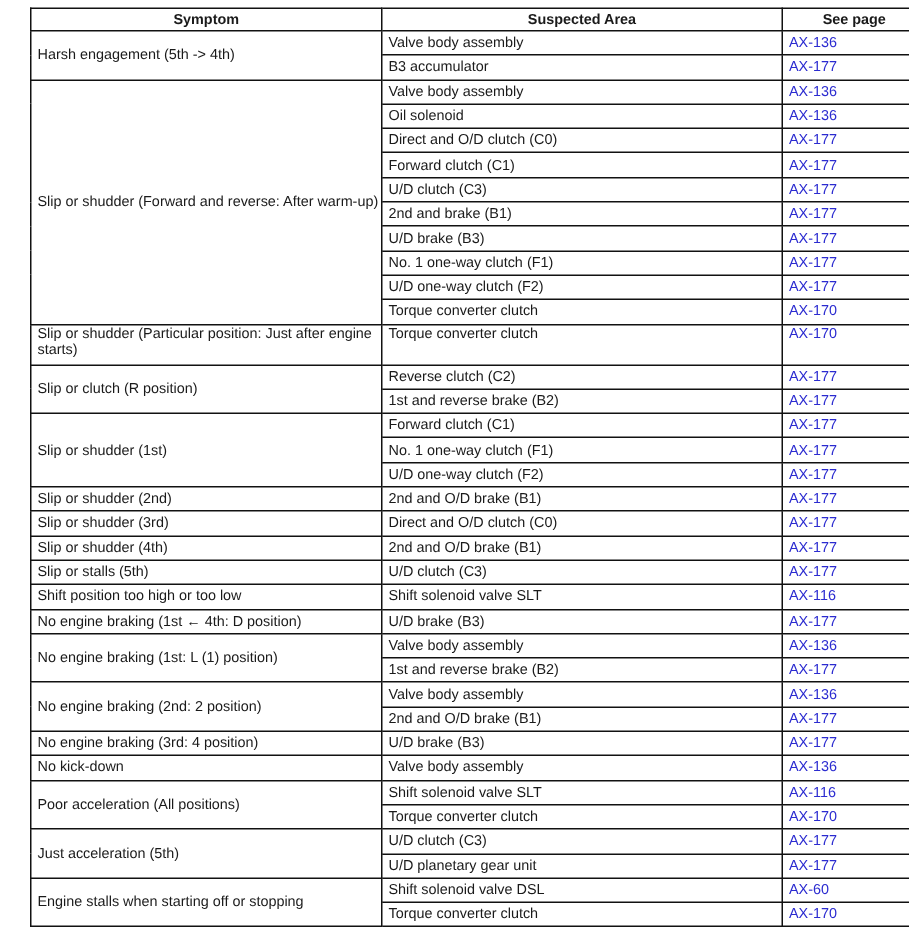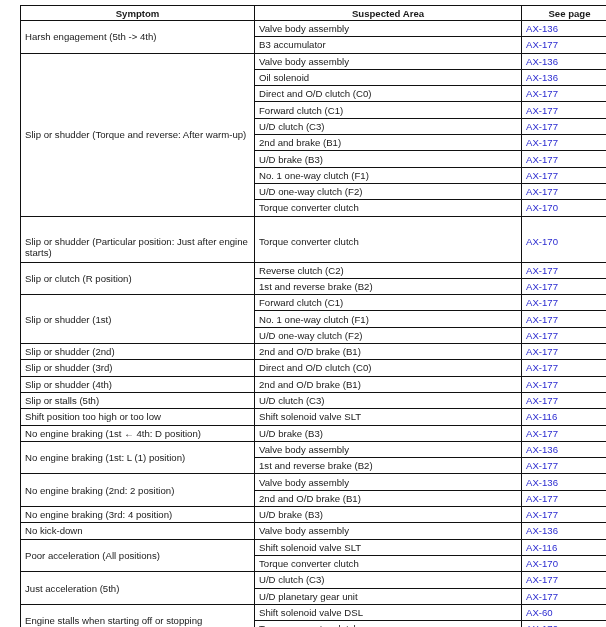--- a/index.html
+++ b/index.html
@@ -7,21 +7,21 @@
          font-family:"Liberation Sans", sans-serif; color:#1a1a1a; }
   table.trouble { position:absolute; left:20px; top:5px; width:597px;
          border-collapse:collapse; table-layout:fixed; font-size:9.6px; }
   table.trouble col.c1 { width:234px; }
   table.trouble col.c2 { width:267px; }
   table.trouble col.c3 { width:96px; }
   table.trouble th, table.trouble td { border:1px solid #111; padding:0 0 0 4px;
          height:15.3px; line-height:11px; vertical-align:middle; text-align:left;
          white-space:normal; }
   table.trouble th { font-weight:bold; text-align:center; height:14px; padding:0; }
-  table.trouble td.tall { height:26px; vertical-align:top; padding-top:19px; }
+  table.trouble td.tall { height:26px; vertical-align:top; padding-top:0; }
   table.trouble td.link { color:#2b2bd0; cursor:pointer; }
 </style>
 </head>
 <body>
 
 <table class="trouble">
   <colgroup>
       <col class="c1">
       <col class="c2">
       <col class="c3">
@@ -37,21 +37,21 @@
       <tr>
         <td rowspan="2">Harsh engagement (5th -&gt; 4th)</td>
         <td>Valve body assembly</td>
         <td class="link">AX-136</td>
       </tr>
       <tr>
         <td>B3 accumulator</td>
         <td class="link">AX-177</td>
       </tr>
       <tr>
-        <td rowspan="10">Slip or shudder (Torque and reverse: After warm-up)</td>
+        <td rowspan="10">Slip or shudder (Forward and reverse: After warm-up)</td>
         <td>Valve body assembly</td>
         <td class="link">AX-136</td>
       </tr>
       <tr>
         <td>Oil solenoid</td>
         <td class="link">AX-136</td>
       </tr>
       <tr>
         <td>Direct and O/D clutch (C0)</td>
         <td class="link">AX-177</td>

